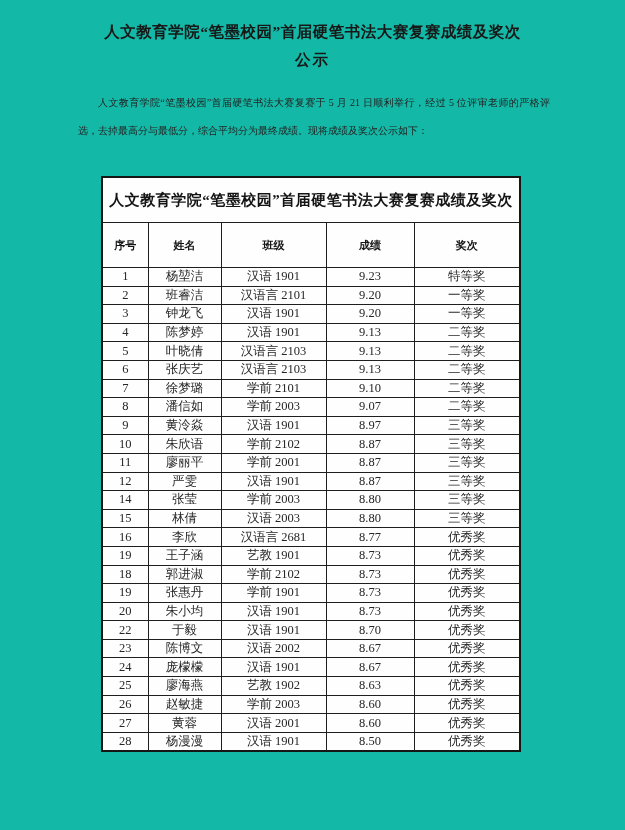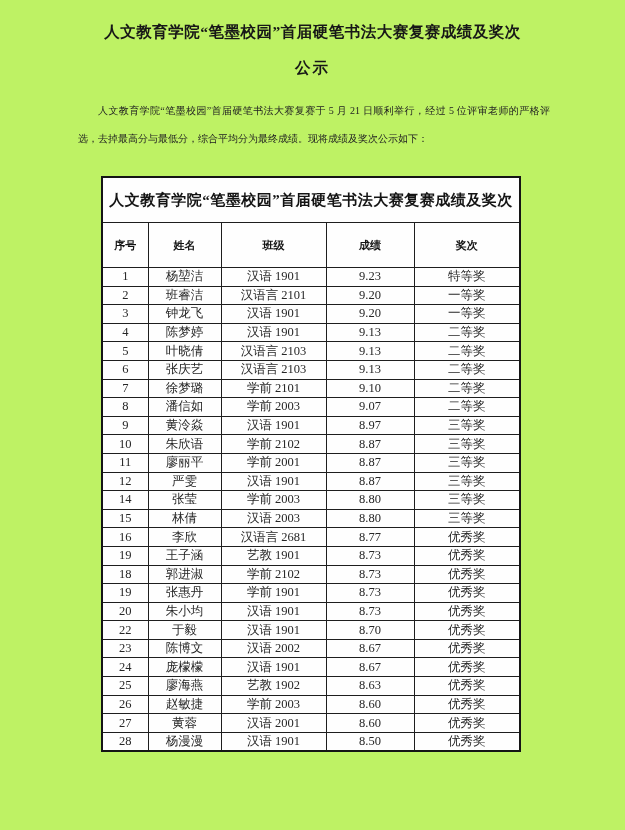--- a/index.html
+++ b/index.html
@@ -11,34 +11,34 @@
     width: 625px;
     height: 830px;
     position: relative;
     font-family: "Liberation Serif", "DejaVu Serif", serif;
     color: #1c1c1c;
     overflow: hidden;
   }
   .sheet {
     position: absolute;
     inset: 0;
-    background: #bef264;
+    background: #14b8a6;
     font-family: Liberation Serif, serif;
   }
   .doc-title {
     margin-top: 22px;
     text-align: center;
     font-weight: bold;
     font-size: 15.5px;
     line-height: 20px;
     letter-spacing: 0.5px;
     color: #171717;
   }
   .doc-subtitle {
-    margin-top: 16px;
+    margin-top: 8px;
     text-align: center;
     font-weight: bold;
     font-size: 15.5px;
     letter-spacing: 2px;
     color: #171717;
   }
   .doc-paragraph {
     margin: 18px auto 0 78px;
     width: 472px;
     font-size: 10px;

